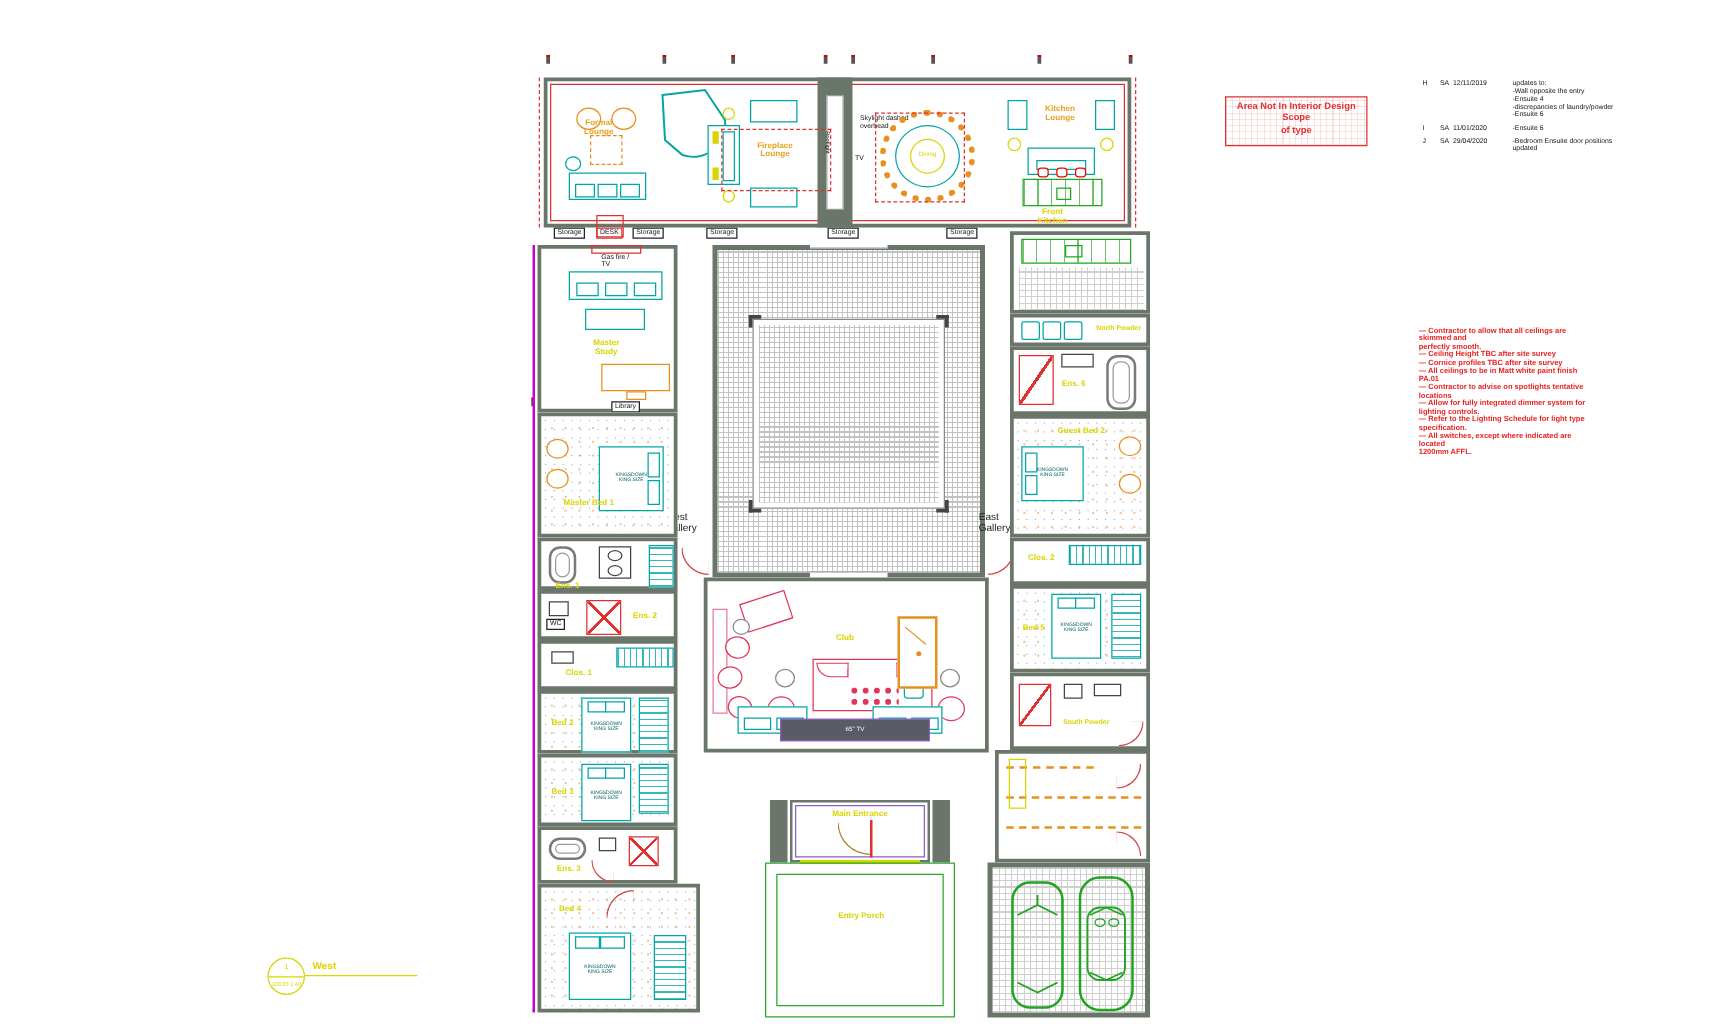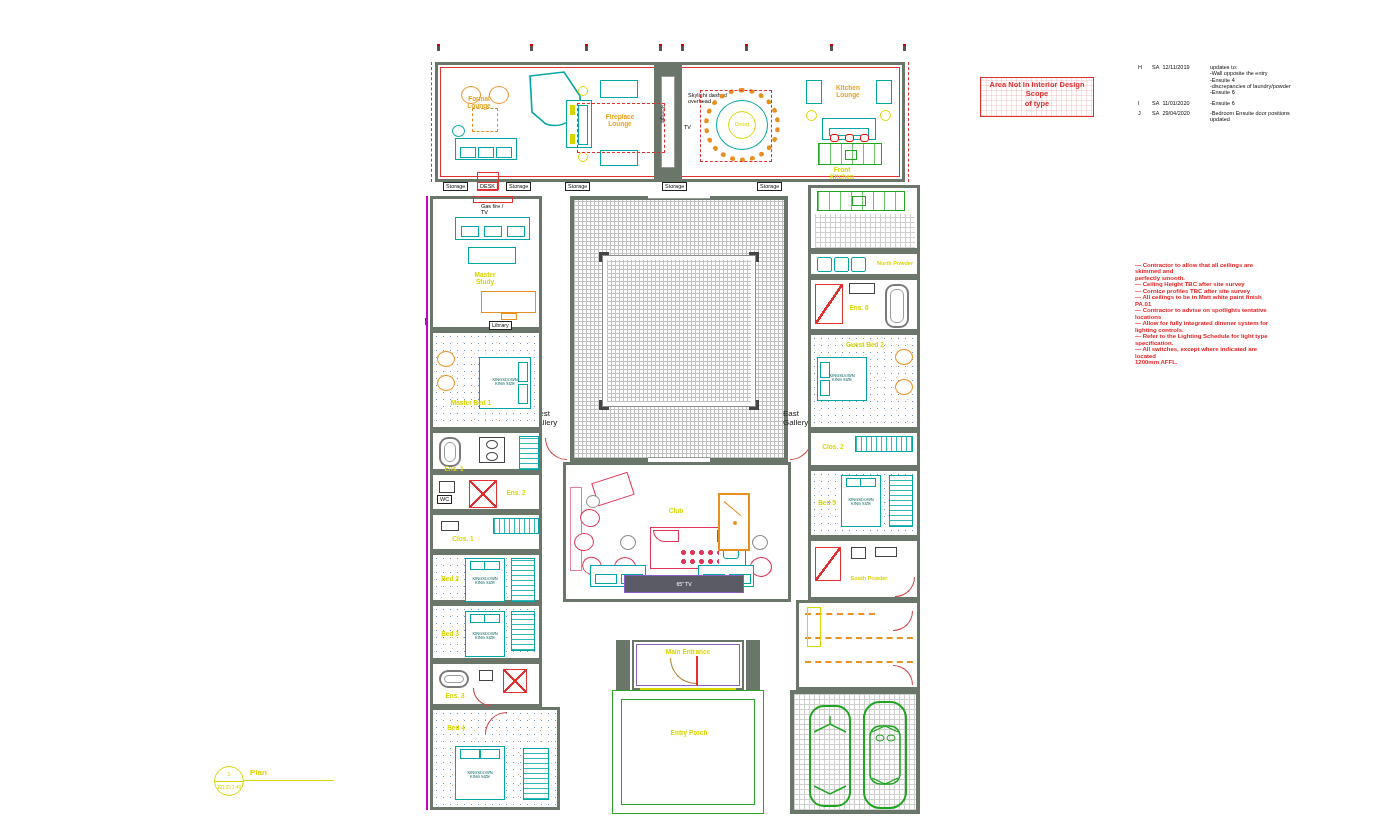--- a/index.html
+++ b/index.html
@@ -451,14 +451,14 @@
 <div class="yline" style="left:640px;top:688px;width:96px;height:3px"></div>
 <div class="abs" style="left:612px;top:690px;width:152px;height:124px;border:1.2px solid #2aa52a">
   <div class="abs" style="inset:8px;border:1.2px solid #2aa52a"></div>
   <div class="rl" style="left:36px;top:38px;width:80px">Entry Porch</div>
 </div>
 
 <div class="tmc" style="left:214px;top:766px;width:30px;height:30px">
   <div style="border-bottom:1px solid #d9d500;height:14px;line-height:15px">1</div>
   <div style="font-size:4.5px;line-height:12px">103.03  1:40</div>
 </div>
-<div class="rl" style="left:250px;top:768px;width:30px;font-size:8px;text-align:left">Plan</div>
+<div class="rl" style="left:250px;top:768px;width:30px;font-size:8px;text-align:left">West</div>
 <div class="yline" style="left:244px;top:780px;width:90px;height:1px"></div>
 
 </body></html>

